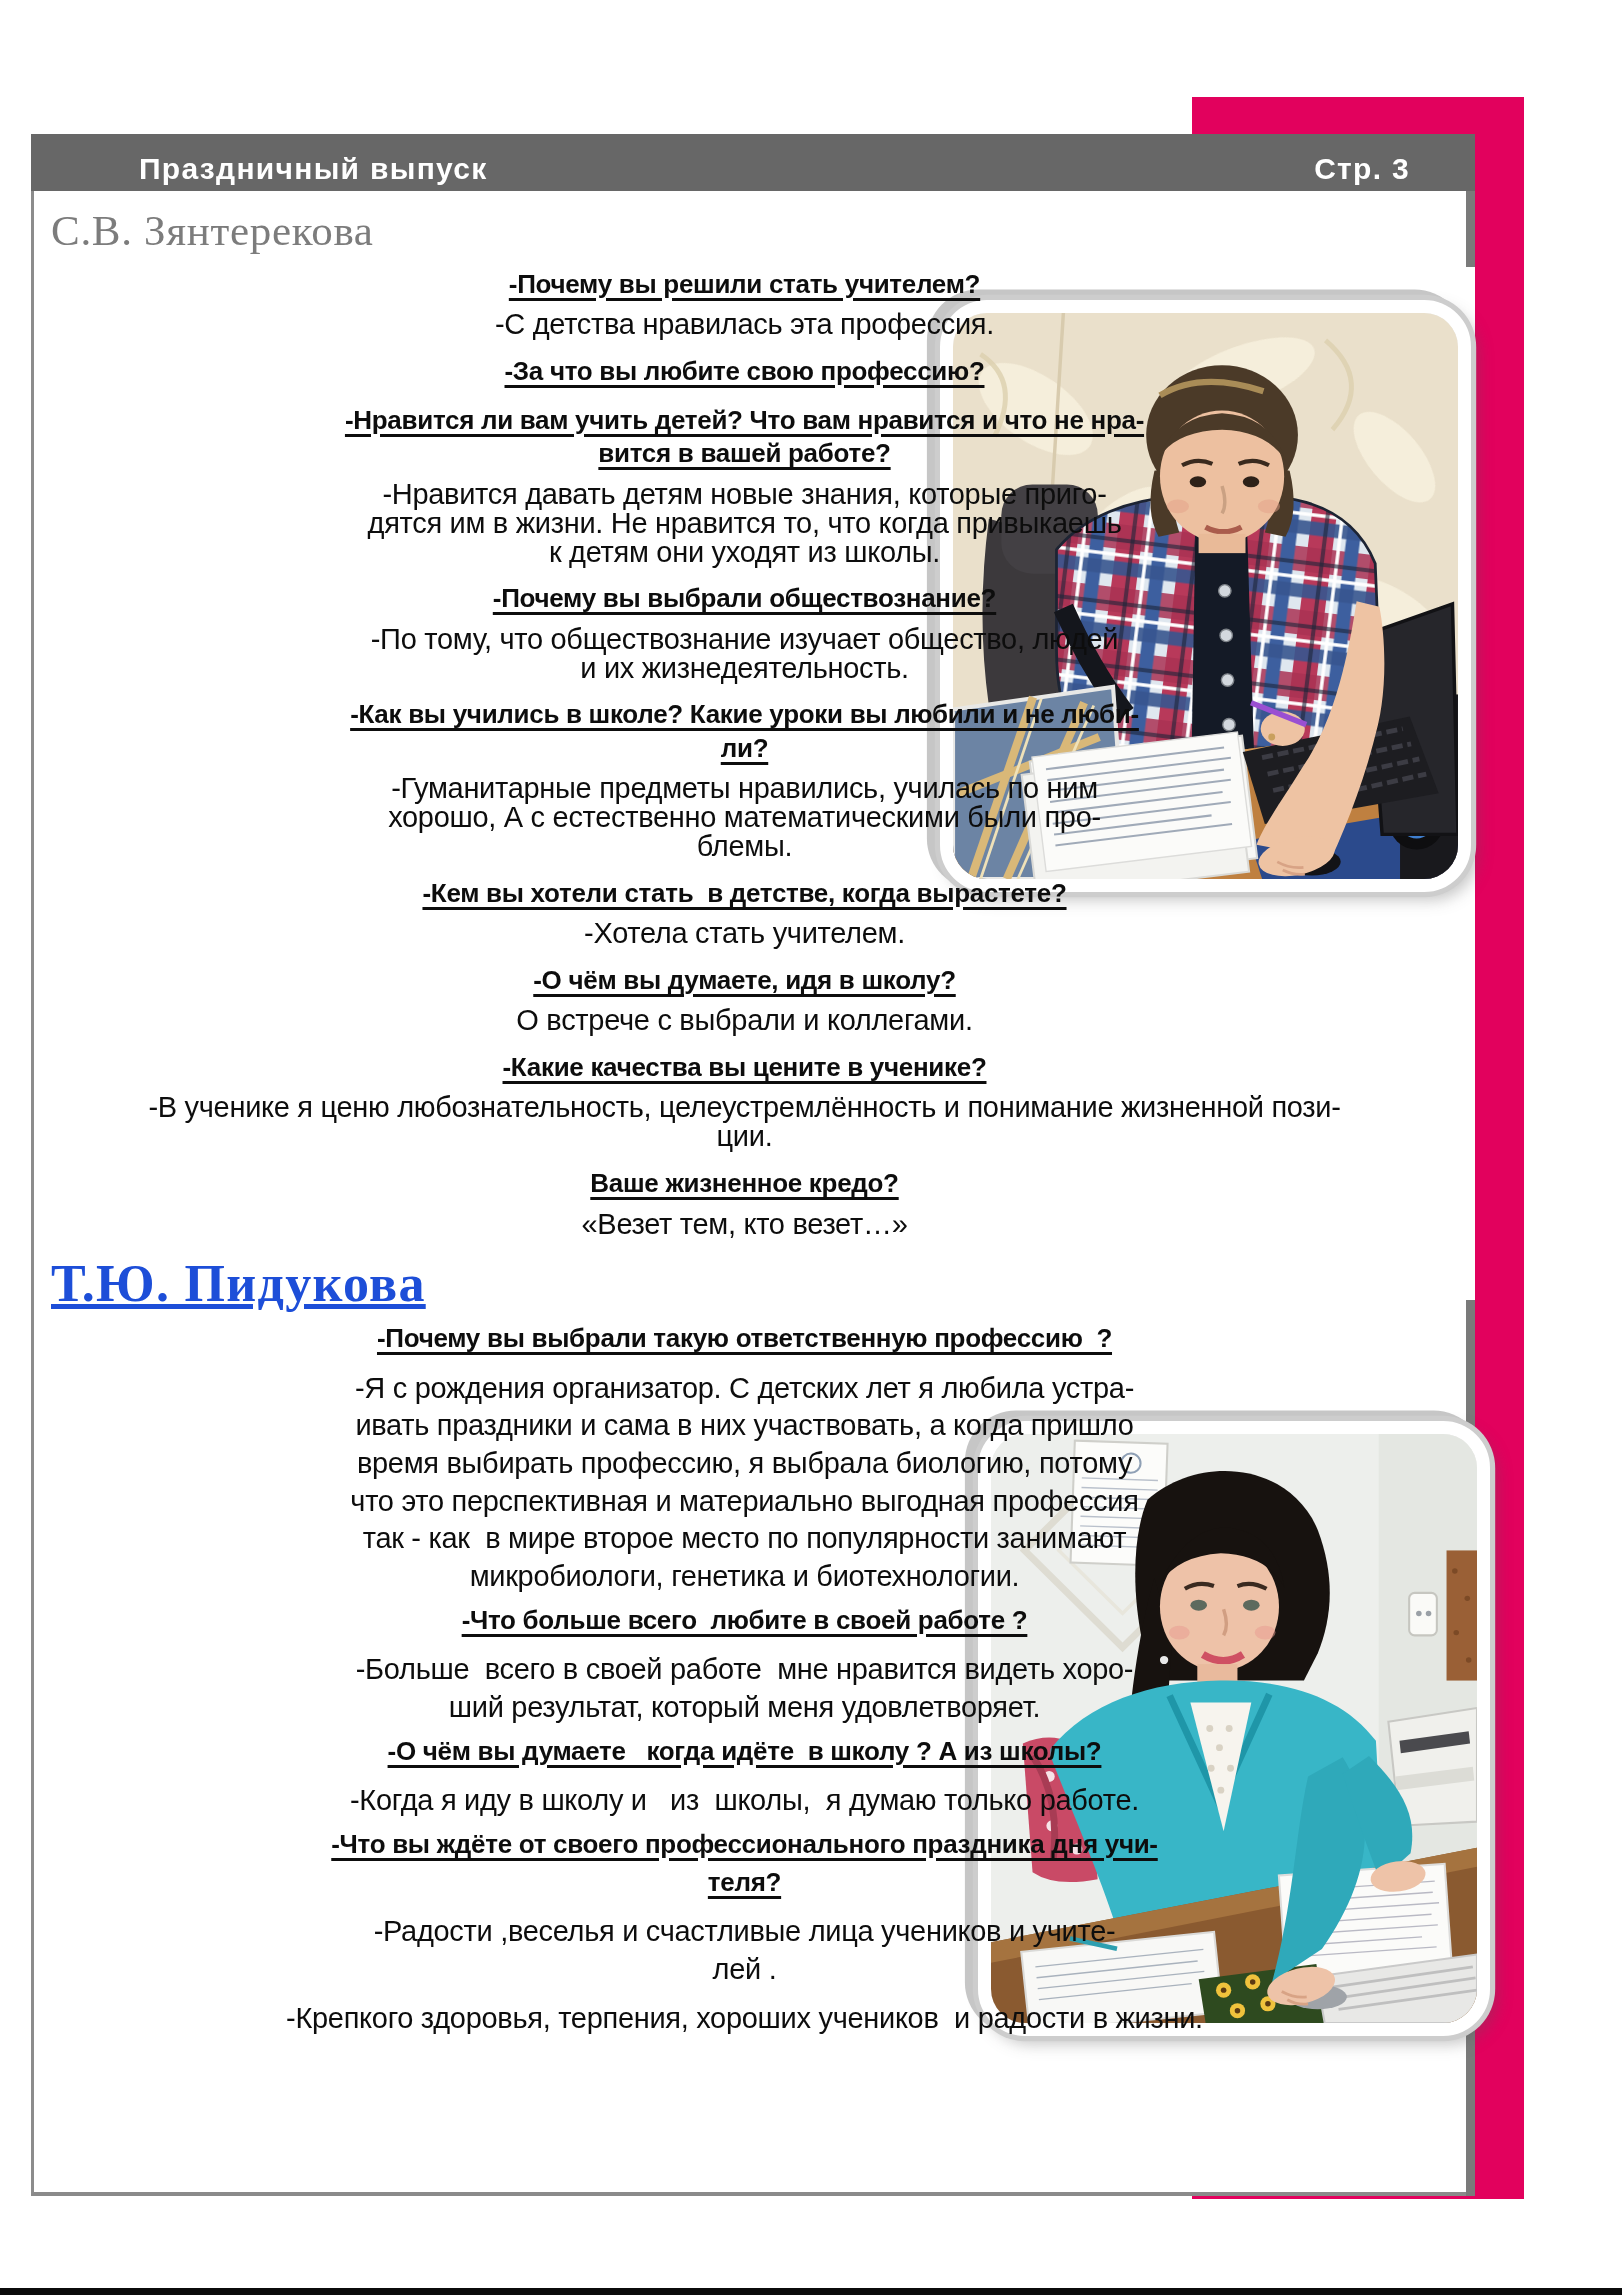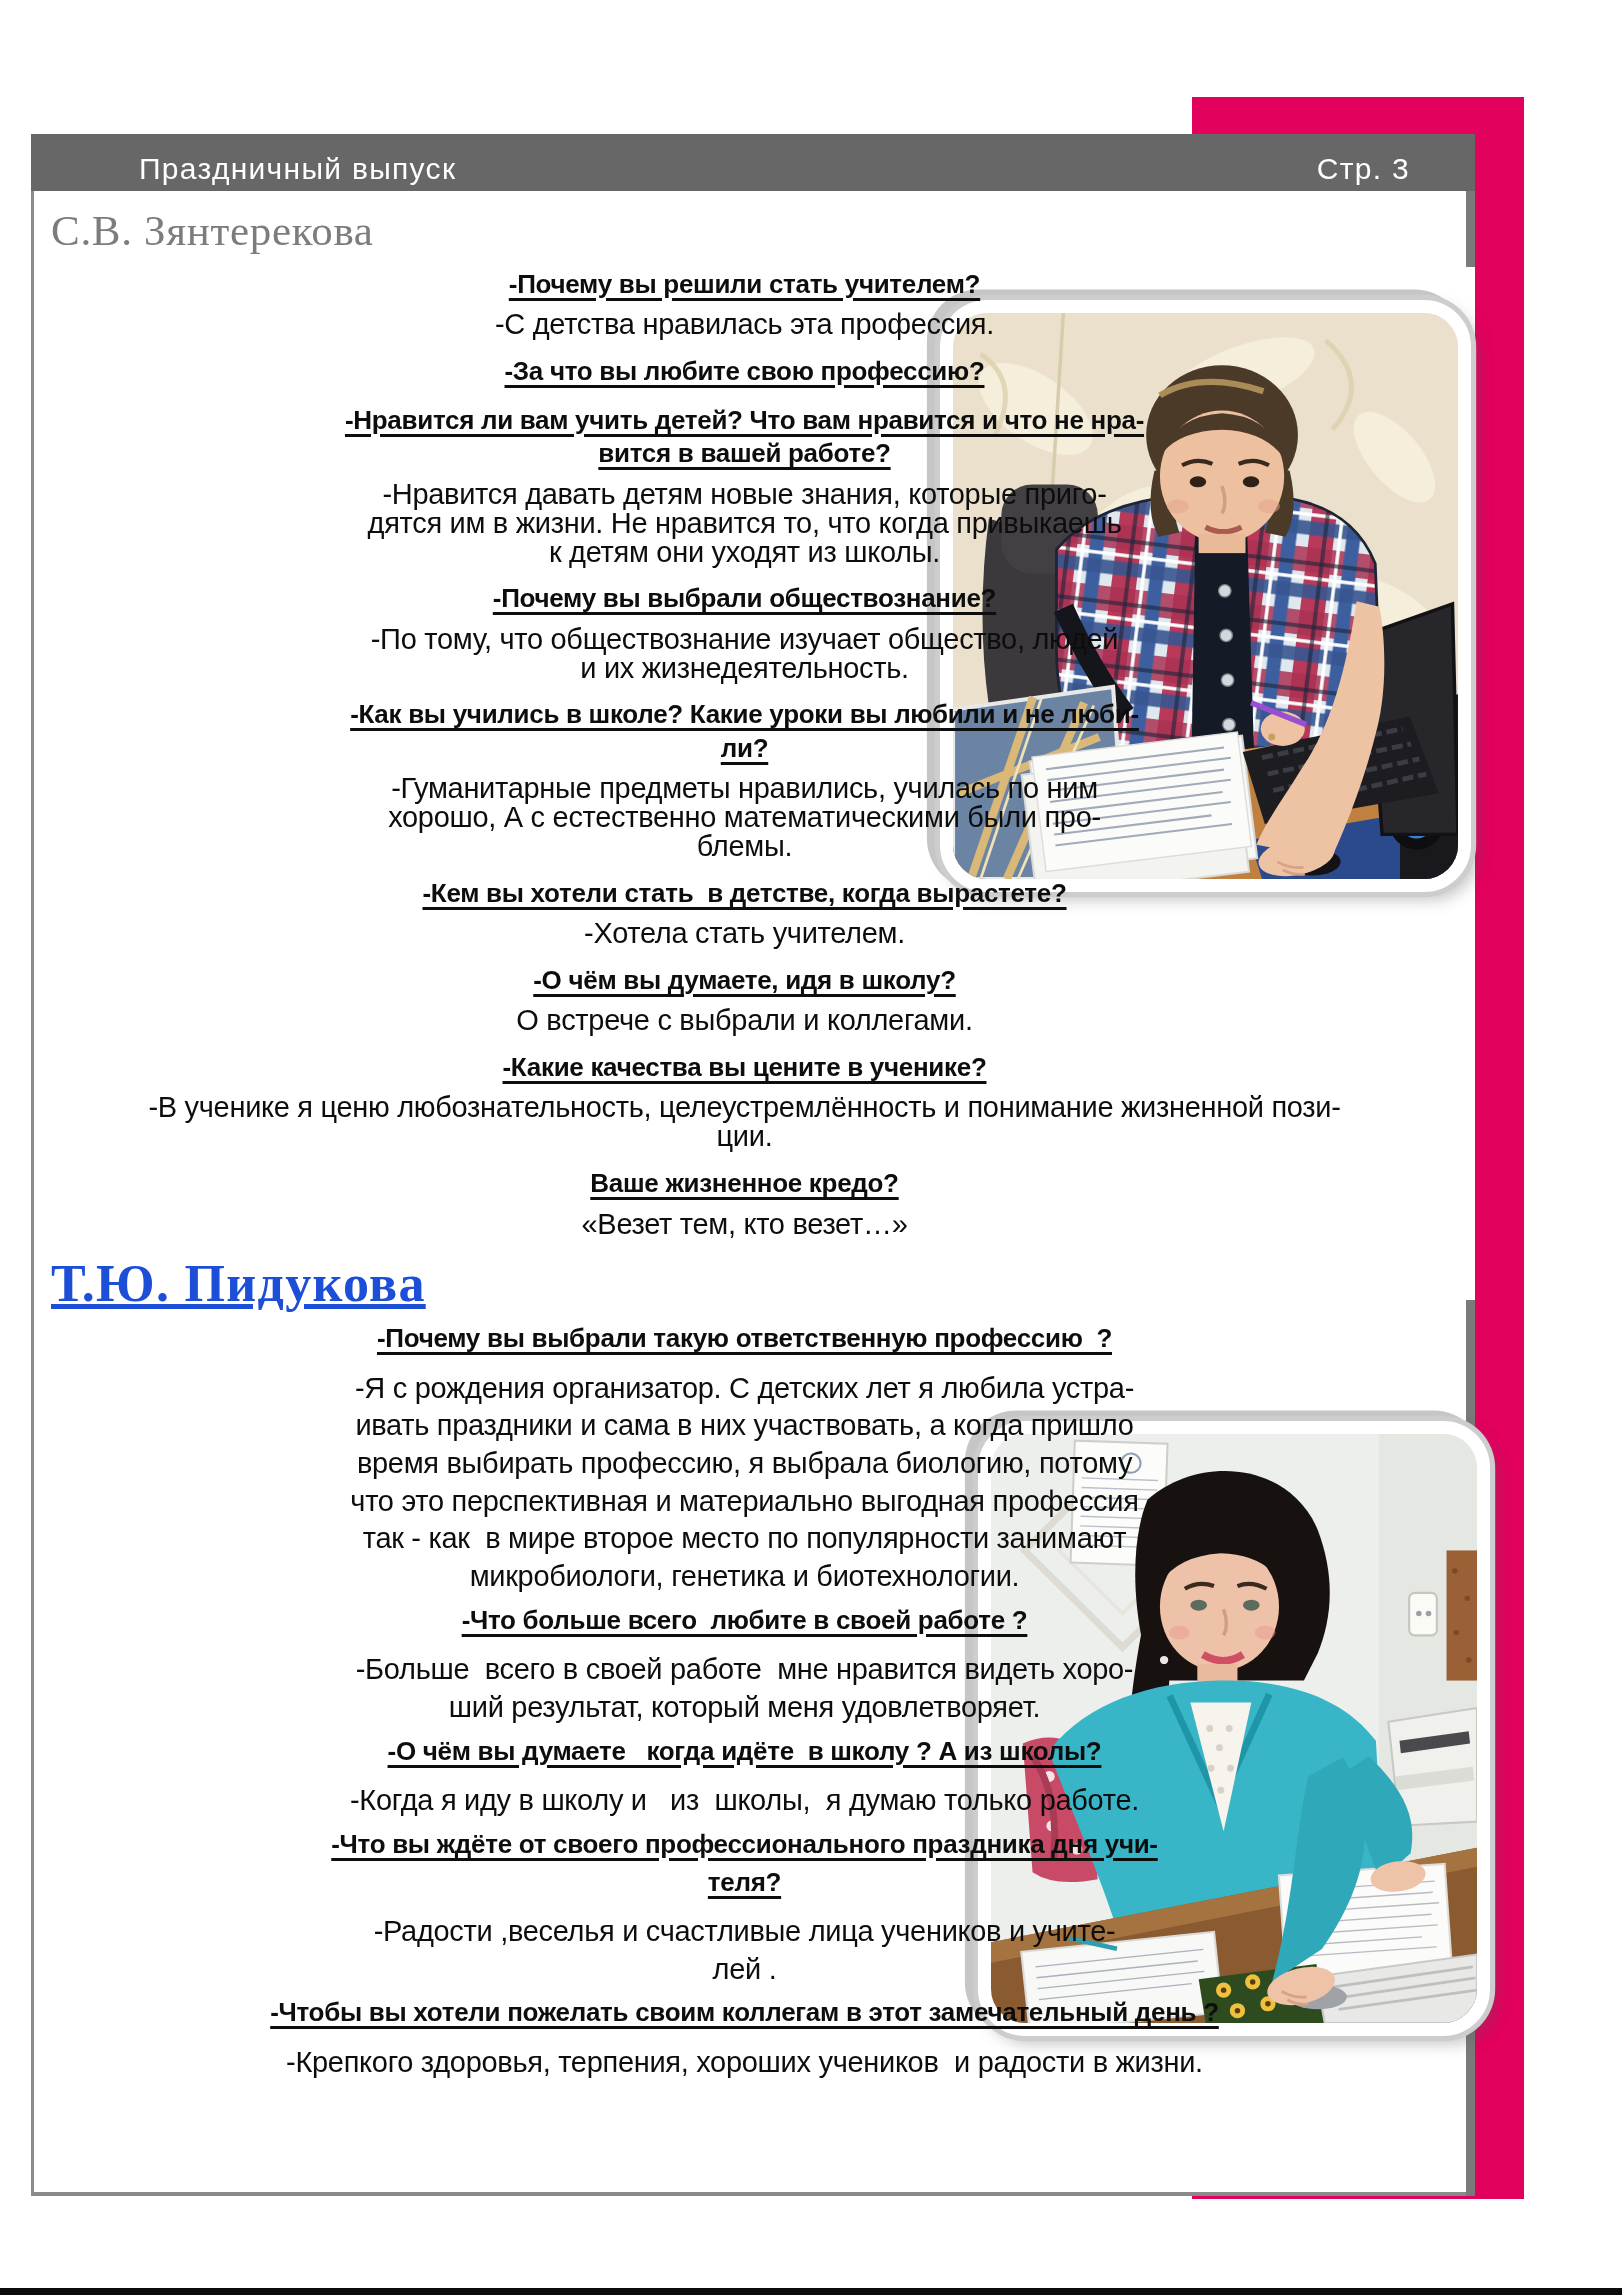--- a/index.html
+++ b/index.html
@@ -6,21 +6,21 @@
   body{
     width:1623px;height:2295px;position:relative;background:#ffffff;
     font-family:"Liberation Sans",sans-serif;color:#0d0d0d;overflow:hidden;
   }
   .accent-strip{position:absolute;left:1192px;top:97px;width:332px;height:2102px;background:#e2015d;}
   .header-bar{
     position:absolute;left:31px;top:134px;width:1444px;height:57px;background:#676767;
     display:flex;justify-content:space-between;align-items:flex-end;box-sizing:border-box;
     padding:0 65px 5.2px 108px;
   }
-  .header-bar .htxt{color:#ffffff;font-weight:normal;font-size:30px;letter-spacing:1.3px;white-space:pre;}
+  .header-bar .htxt{color:#ffffff;font-weight:bold;font-size:30px;letter-spacing:1.3px;white-space:pre;}
   .content-box{
     position:absolute;left:31px;top:191px;width:1444px;height:2005px;background:#ffffff;
     border-left:3.3px solid #8c8c8c;border-bottom:4.6px solid #8a8a8a;box-sizing:border-box;
   }
   .right-edge-a{position:absolute;left:1466px;top:191px;width:9.2px;height:76px;background:#7a7a7a;}
   .right-edge-b{position:absolute;left:1466px;top:1300px;width:9.2px;height:896px;background:#7a7a7a;}
   .bottom-scan-line{position:absolute;left:0;top:2288px;width:1623px;height:7.9px;background:#0b0b0b;}
 
   .text-col{position:absolute;left:41px;top:196px;width:1407px;}
   .teacher-name{font-family:"Liberation Serif",serif;line-height:1.0;margin:10px;}
@@ -380,17 +380,16 @@
 микробиологи, генетика и биотехнологии.</div>
     <div class="q">-Что больше всего  любите в своей работе ?</div>
     <div class="a">-Больше  всего в своей работе  мне нравится видеть хоро-
 ший результат, который меня удовлетворяет.</div>
     <div class="q">-О чём вы думаете   когда идёте  в школу ? А из школы?</div>
     <div class="a">-Когда я иду в школу и   из  школы,  я думаю только работе.</div>
     <div class="q">-Что вы ждёте от своего профессионального праздника дня учи-
 теля?</div>
     <div class="a">-Радости ,веселья и счастливые лица учеников и учите-
 лей .</div>
-    <div class="q">-Чтобы вы хотели пожелать своим коллегам в этот замечательный день ?</div>
     <div class="a">-Крепкого здоровья, терпения, хороших учеников  и радости в жизни.</div>
   </div>
 </div>
 
 
 </body></html>

